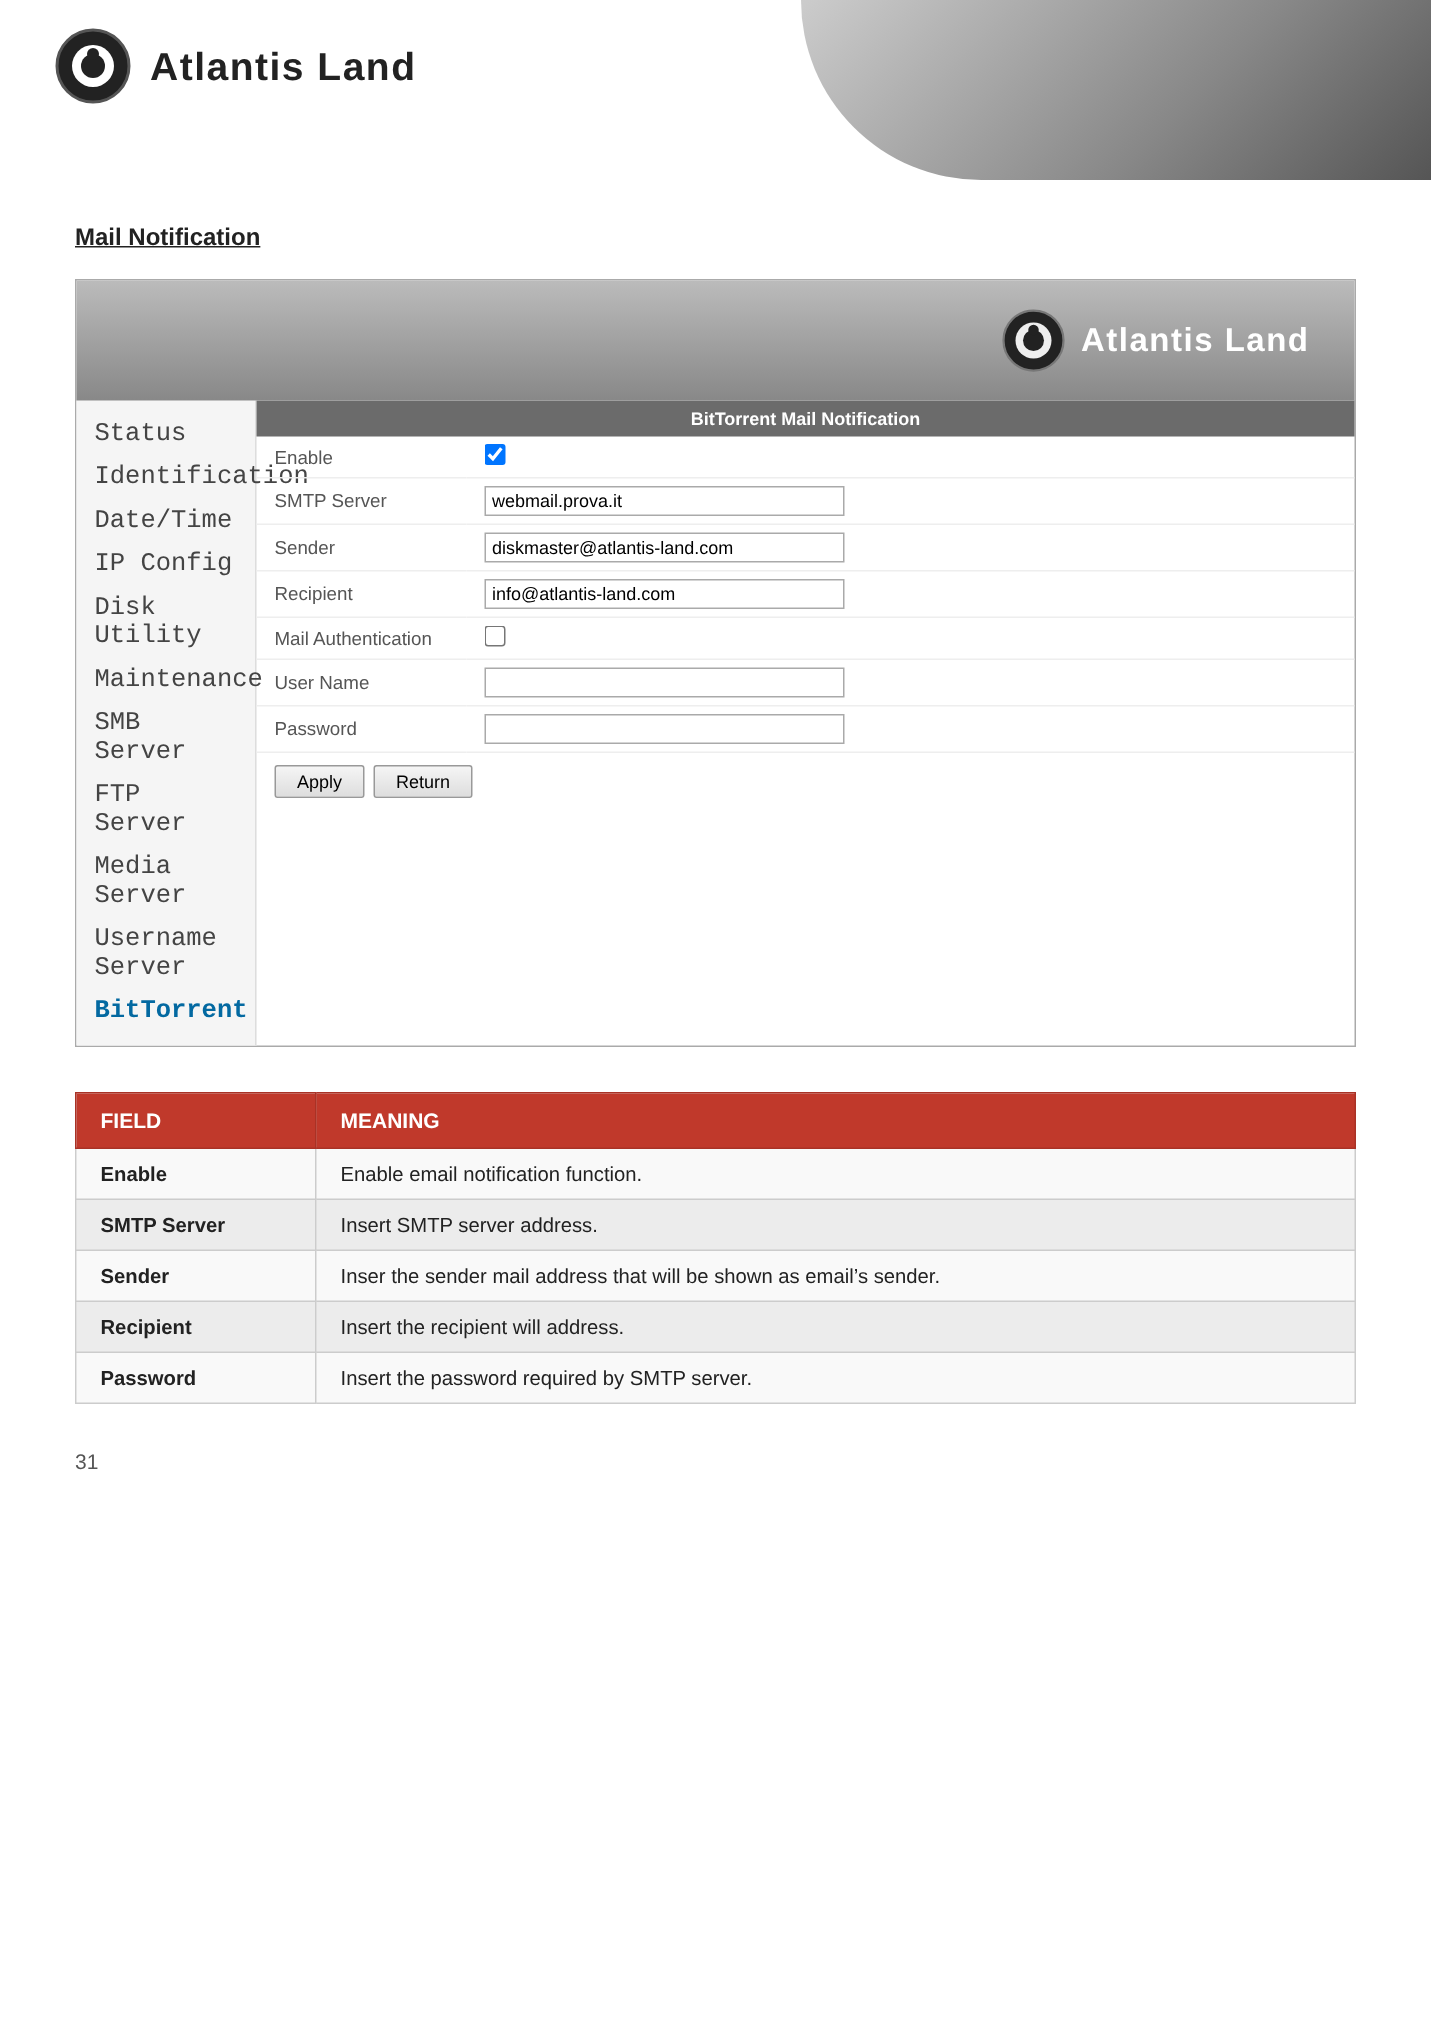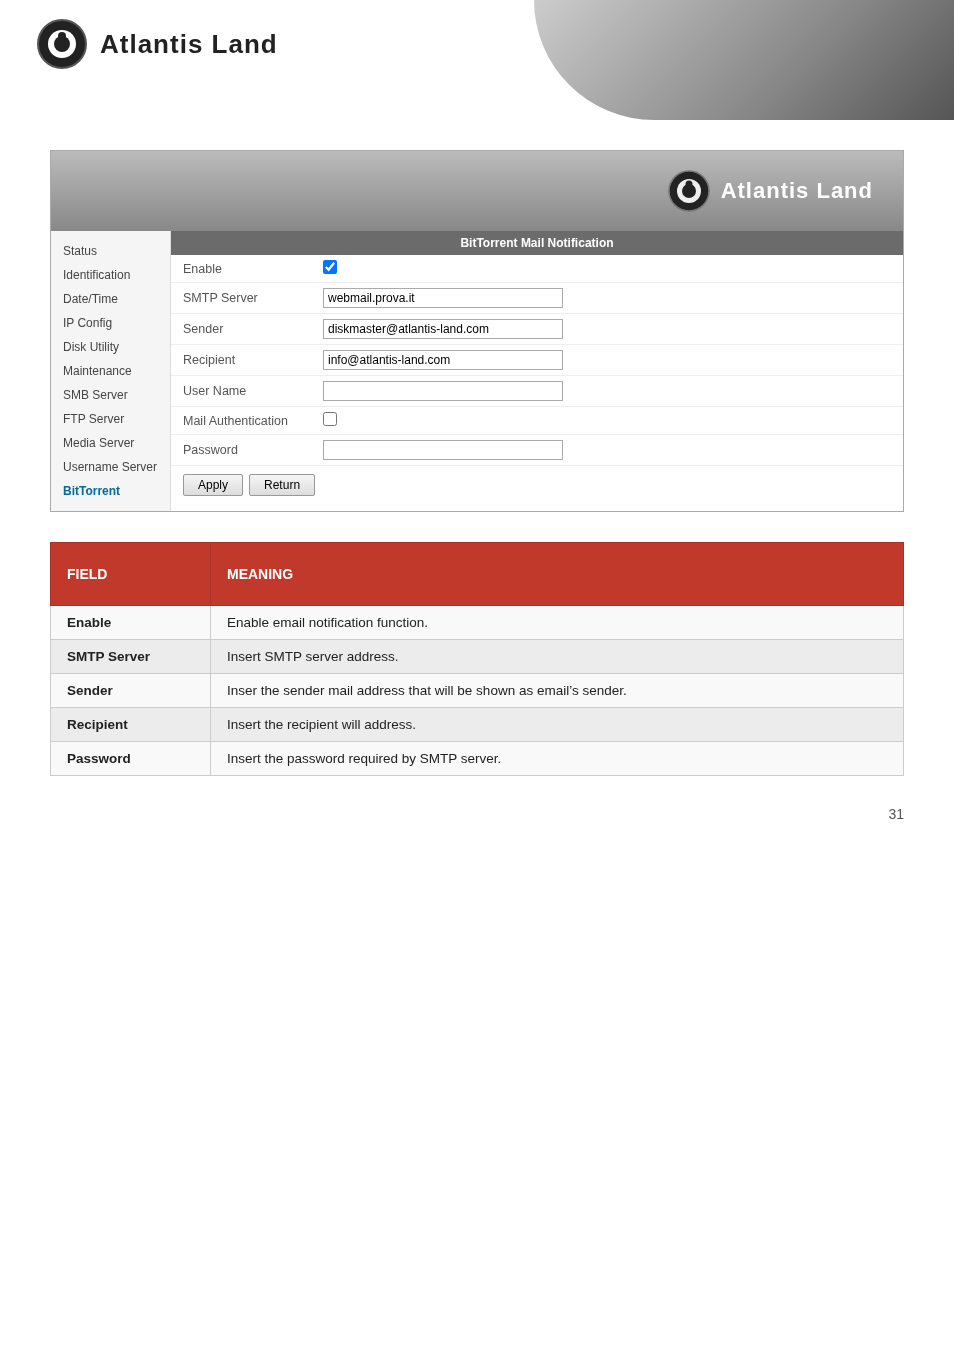--- a/index.html
+++ b/index.html
@@ -105,23 +105,24 @@
     
     .ui-sidebar {
       width: 120px;
       min-width: 120px;
       background: #f5f5f5;
       border-right: 1px solid #ddd;
       padding: 8px 0;
     }
     .sidebar-item {
       padding: 5px 12px;
-      font-size: 12px;
+      font-size: 17px;
       color: #444;
       cursor: pointer;
+      font-family: Liberation Mono, monospace;
     }
     .sidebar-item.active {
       color: #0369a1;
       font-weight: bold;
     }
 
     
     .ui-main {
       flex: 1;
       padding: 0;
@@ -186,21 +187,21 @@
       width: 100%;
       border-collapse: collapse;
       margin-top: 18px;
       margin-bottom: 30px;
     }
     .data-table th {
       background: #c0392b;
       color: #fff;
       font-weight: bold;
       font-size: 14px;
-      padding: 23px 16px;
+      padding: 10px 16px;
       text-align: left;
       border: 1px solid #a93226;
     }
     .data-table td {
       padding: 9px 16px;
       font-size: 13.5px;
       border: 1px solid #ccc;
       vertical-align: top;
     }
     .data-table tr:nth-child(odd) td {
@@ -209,21 +210,21 @@
     .data-table tr:nth-child(even) td {
       background: #ececec;
     }
     .data-table td.field-name {
       font-weight: bold;
       width: 160px;
     }
 
     
     .page-num {
-      text-align: right;
+      text-align: left;
       font-size: 14px;
       color: #555;
       margin-top: 10px;
       padding-bottom: 20px;
     }
   </style>
 </head>
 <body>
 
 <div class="header">
@@ -235,20 +236,21 @@
       <circle cx="26" cy="26" r="14" fill="#fff"></circle>
       <circle cx="26" cy="26" r="8" fill="#222"></circle>
       <circle cx="26" cy="18" r="4" fill="#222"></circle>
     </svg>
     <span class="logo-text">Atlantis Land</span>
   </div>
 </div>
 
 <div class="content">
 
+  <div class="section-title">Mail Notification</div>
 
 
   <div class="ui-box">
 
     <div class="ui-header">
       <div class="ui-header-logo">
         <svg class="ui-header-icon" viewBox="0 0 44 44" xmlns="http://www.w3.org/2000/svg">
           <circle cx="22" cy="22" r="20" fill="#222" stroke="#777" stroke-width="1.5"></circle>
           <circle cx="22" cy="22" r="12" fill="#eee"></circle>
           <circle cx="22" cy="22" r="7" fill="#222"></circle>
@@ -296,29 +298,29 @@
               <input type="text" class="form-input" value="diskmaster@atlantis-land.com" style="">
             </td>
           </tr>
           <tr>
             <td>Recipient</td>
             <td>
               <input type="text" class="form-input" value="info@atlantis-land.com" style="">
             </td>
           </tr>
           <tr>
+            <td>Mail Authentication</td>
+            <td>
+              <input type="checkbox" class="form-checkbox" style="">
+            </td>
+          </tr>
+          <tr>
             <td>User Name</td>
             <td>
               <input type="text" class="form-input" value="" style="">
-            </td>
-          </tr>
-          <tr>
-            <td>Mail Authentication</td>
-            <td>
-              <input type="checkbox" class="form-checkbox" style="">
             </td>
           </tr>
           <tr>
             <td>Password</td>
             <td>
               <input type="password" class="form-input" value="" style="">
             </td>
           </tr>
         </tbody>
           </table>

